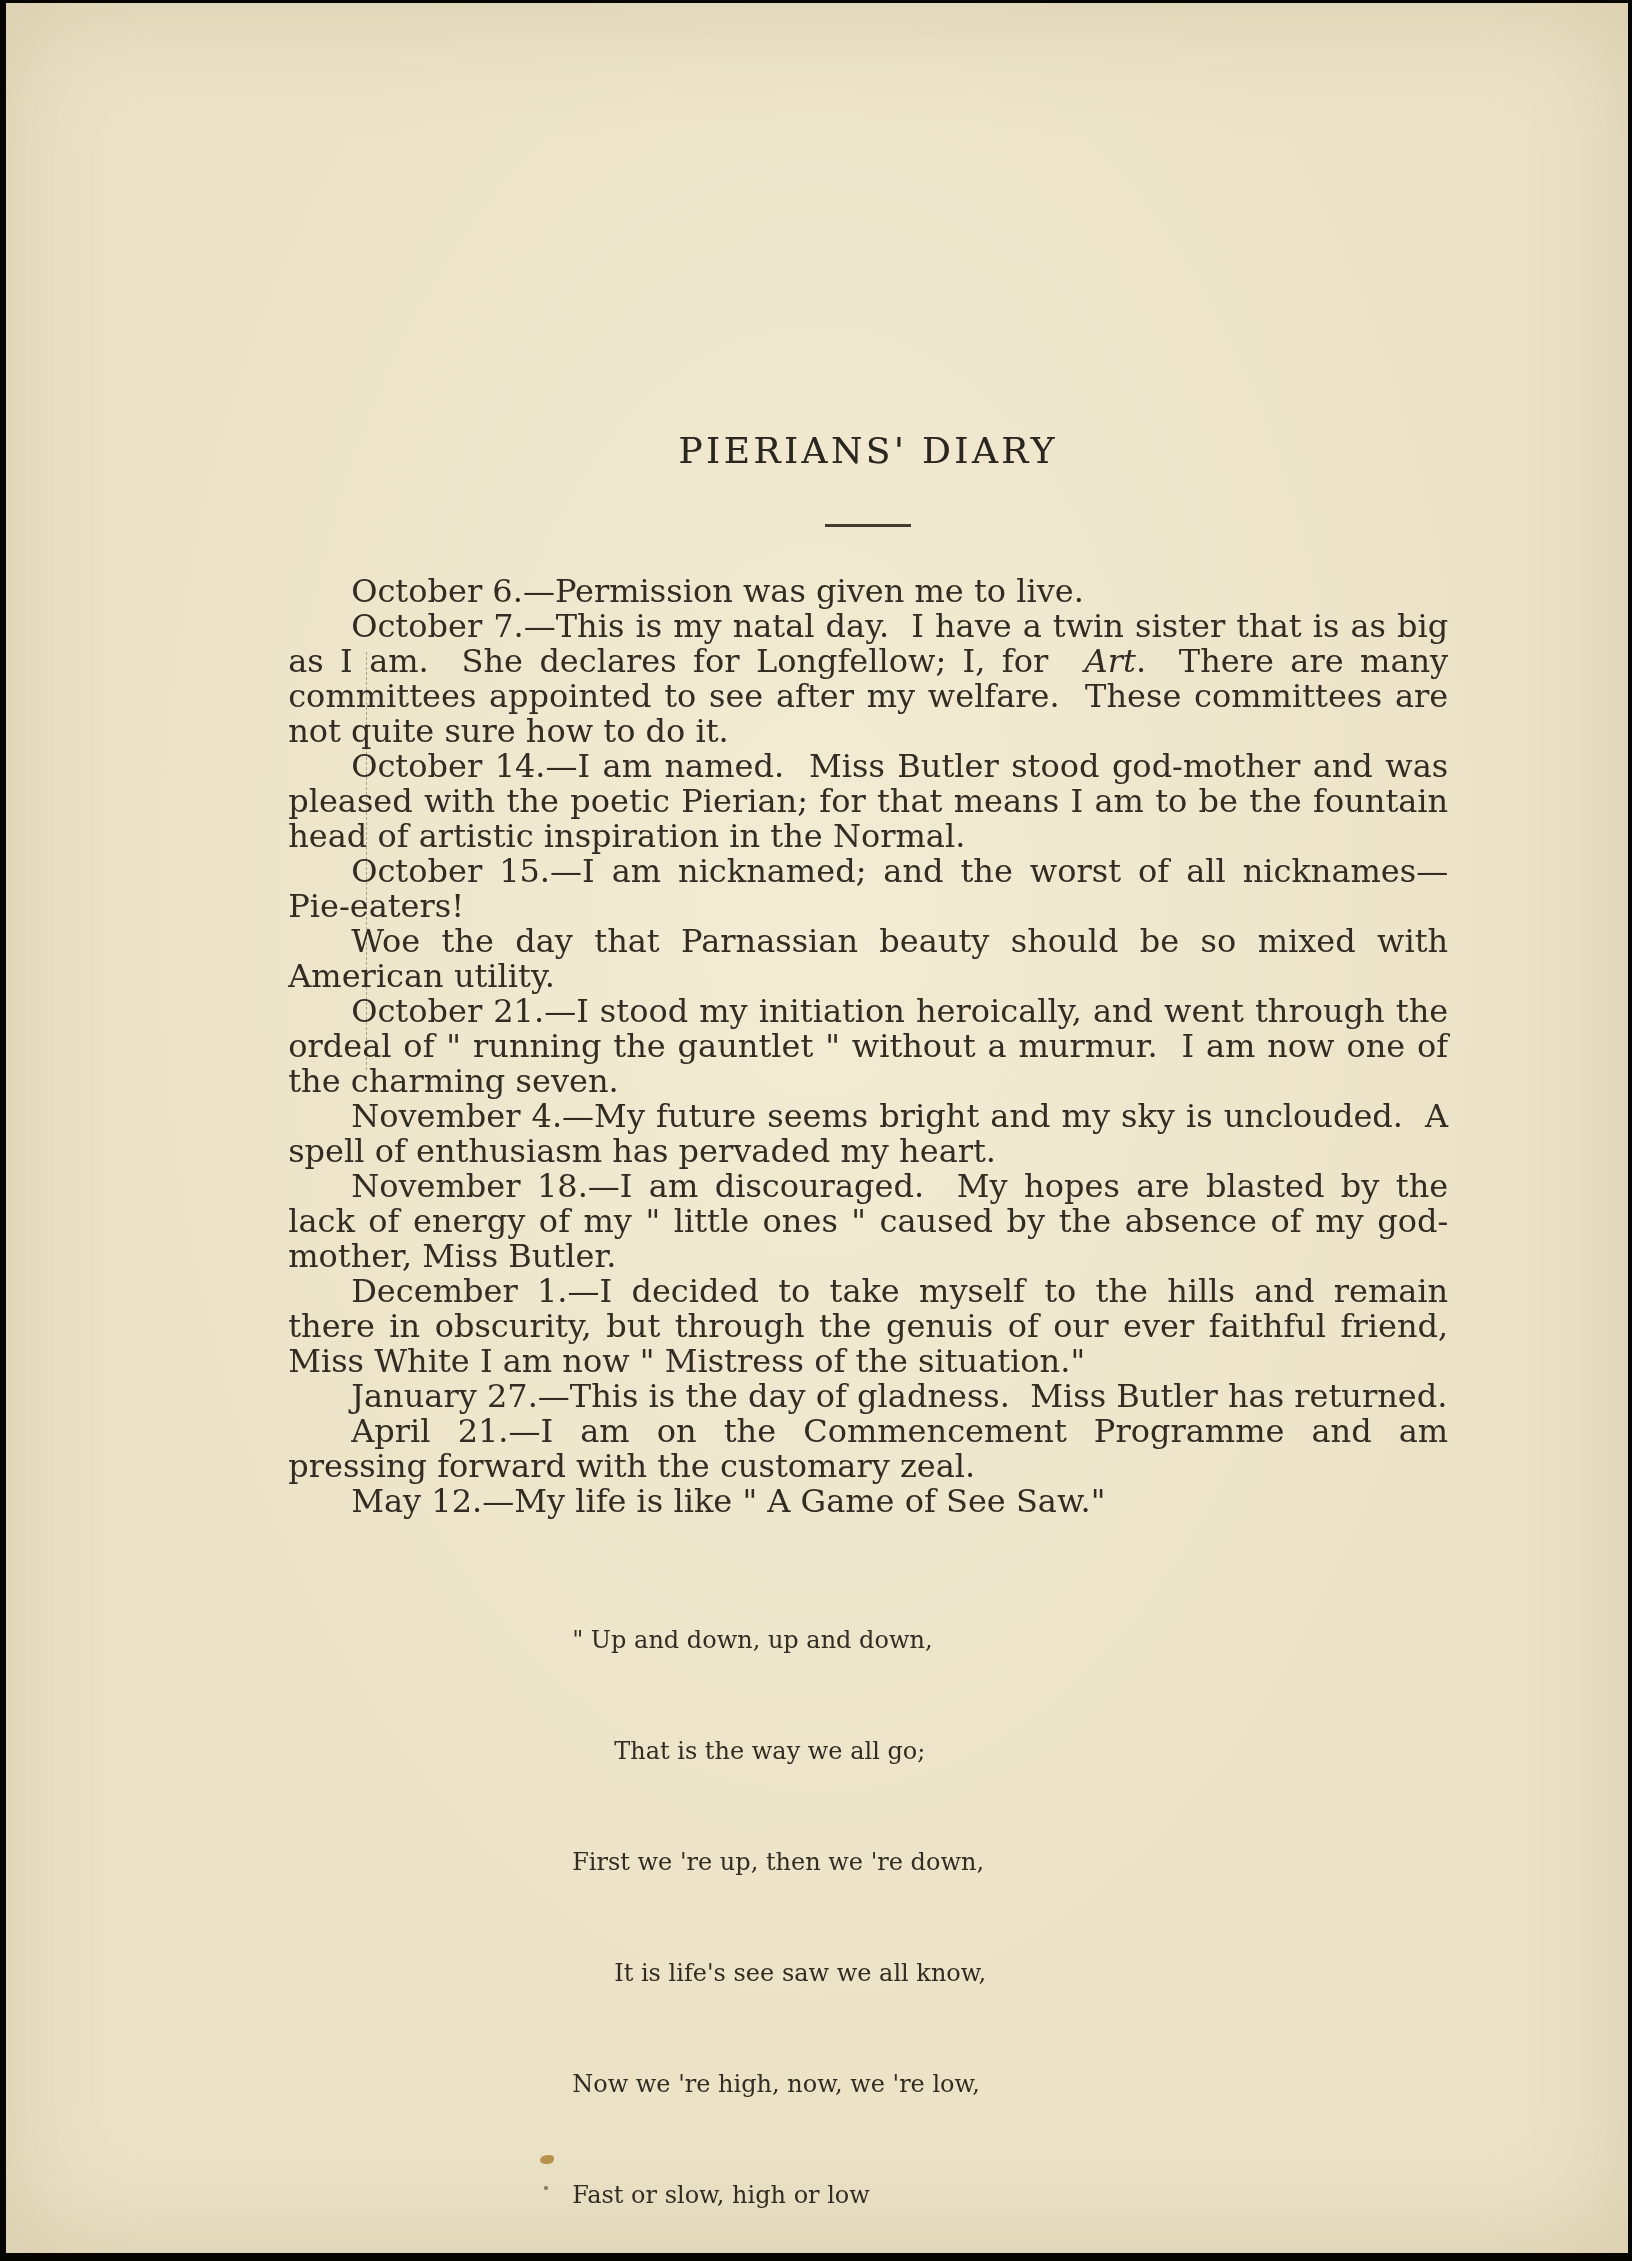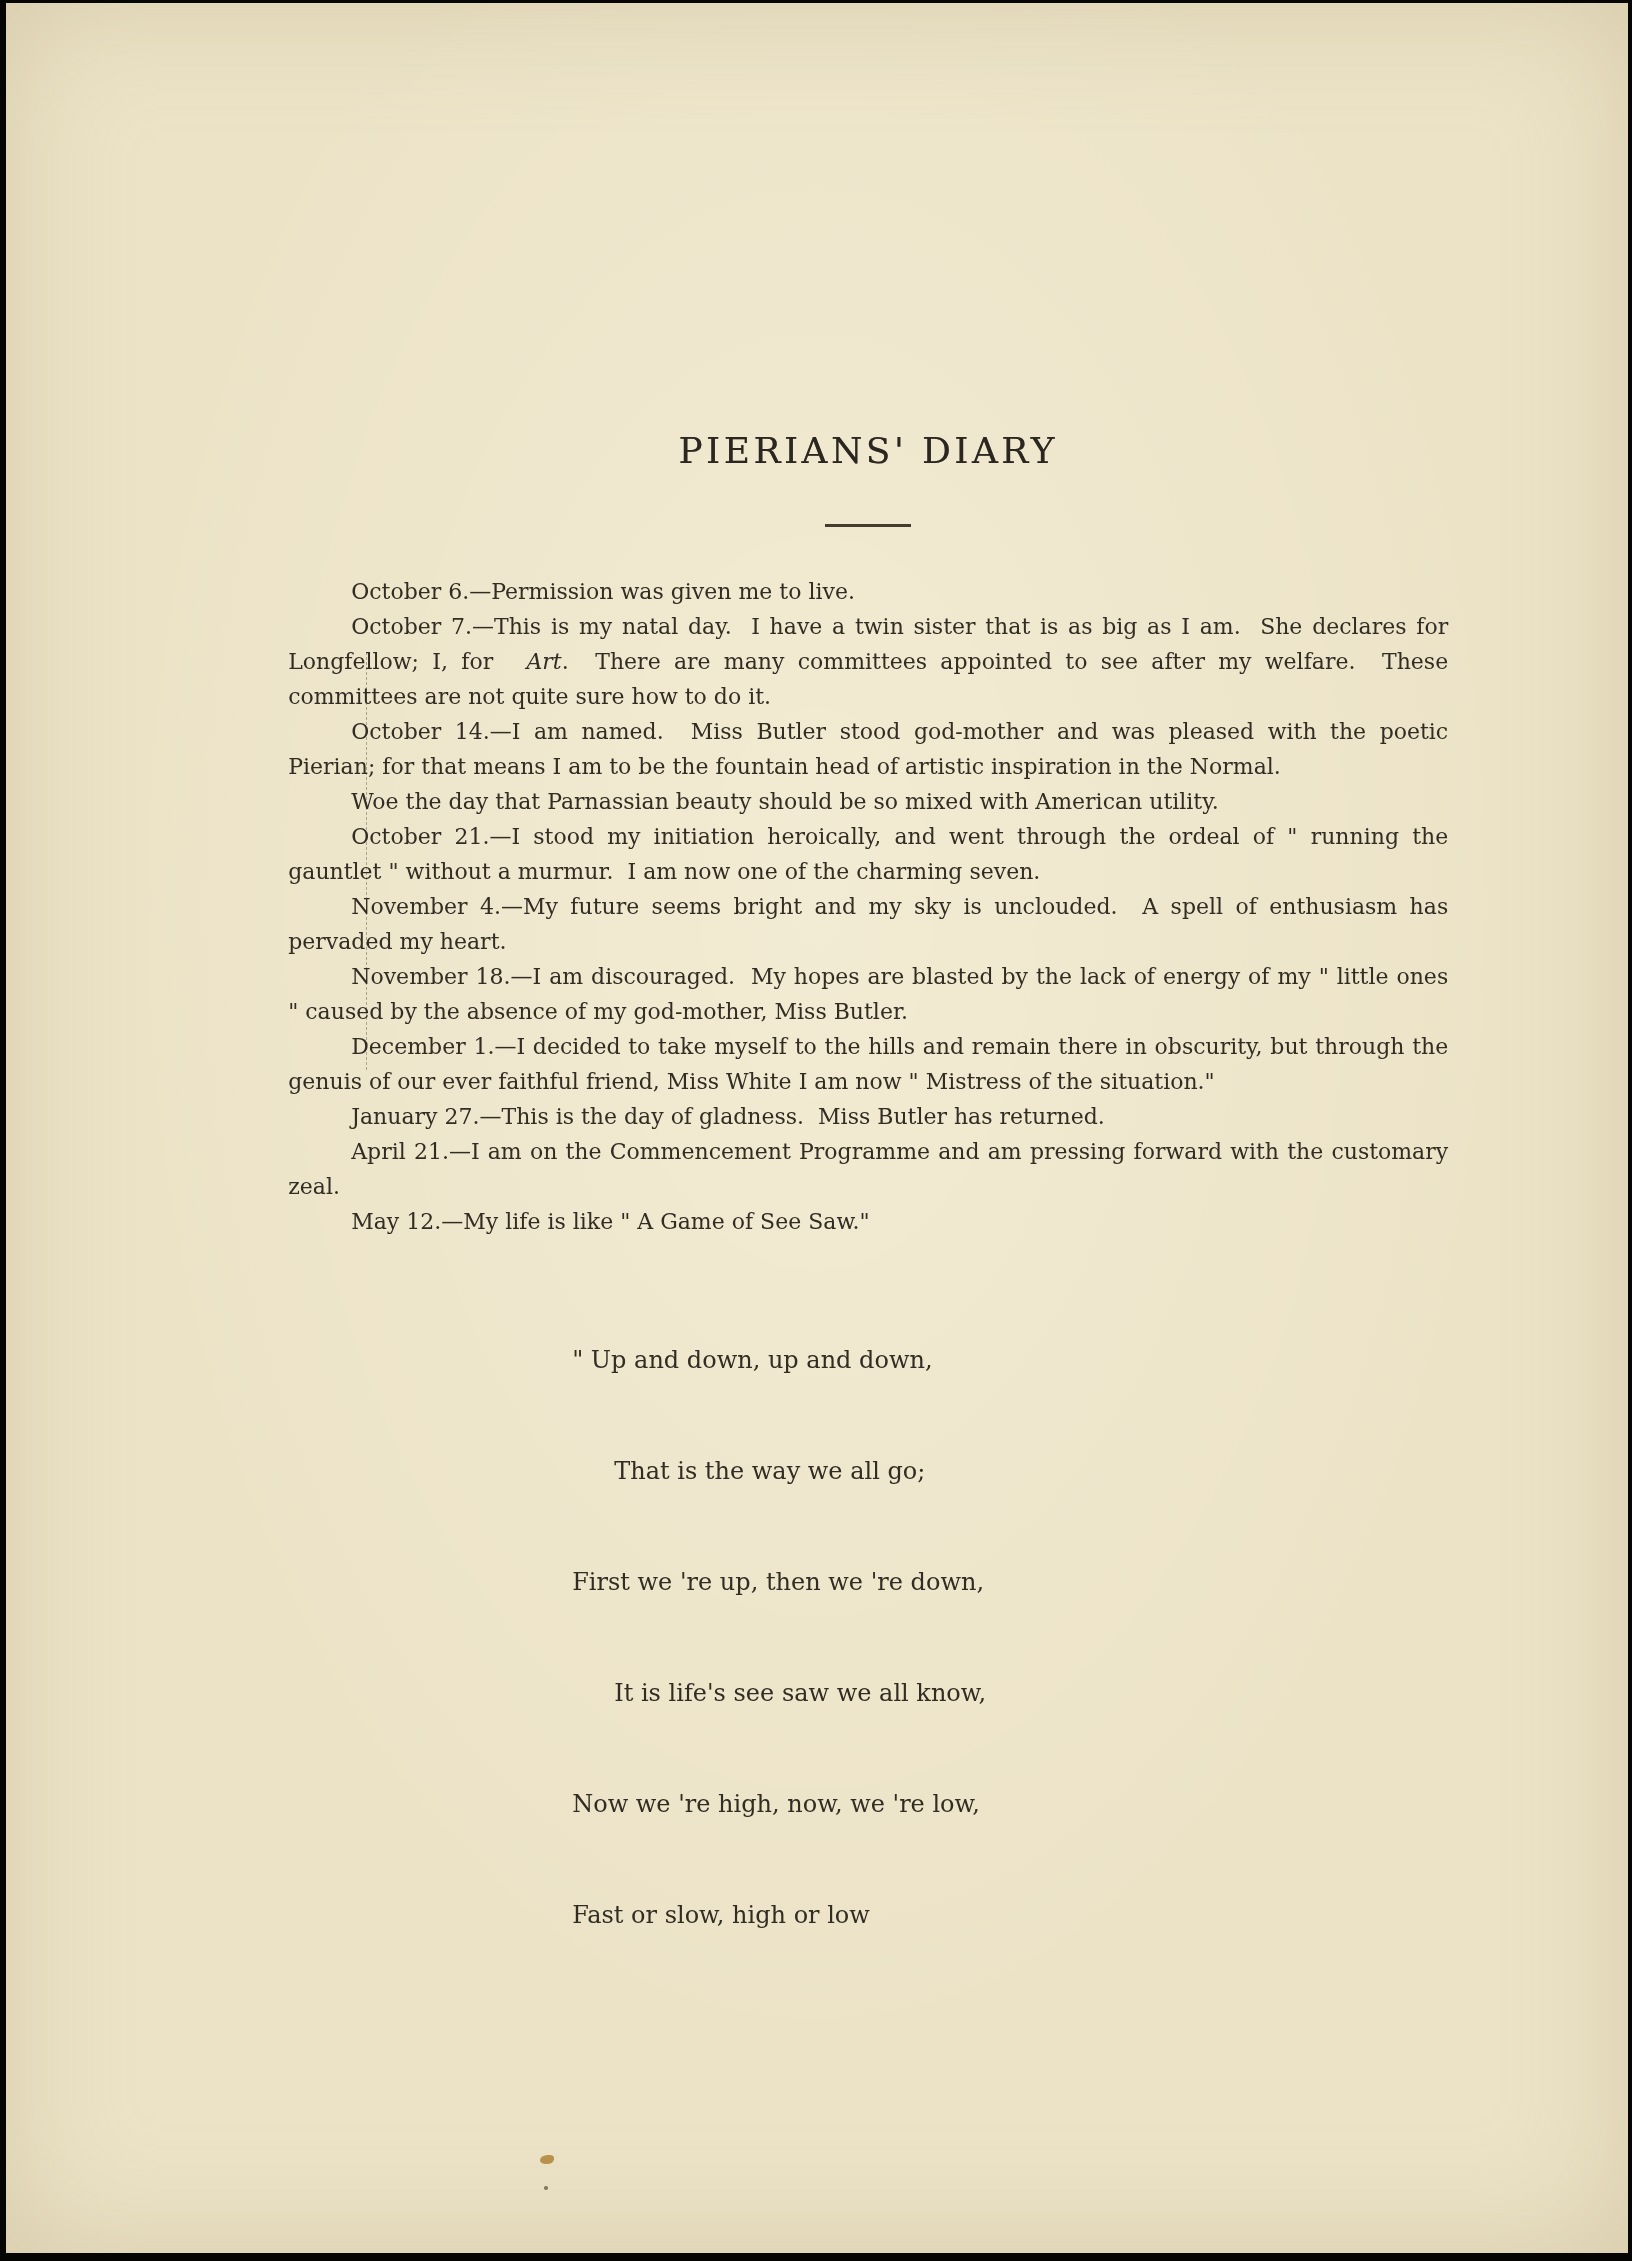--- a/index.html
+++ b/index.html
@@ -36,21 +36,21 @@
     text-shadow: 0 0 0.6px rgba(43,39,32,0.55);
   }
   .title-divider {
     display: block;
     margin: 53px auto 0 auto;
     width: 86px; height: 2.3px;
     background: #453c2f;
   }
   .body-text {
     margin-top: 47px;
-    font-size: 22px;
+    font-size: 32px;
     line-height: 35px;
     text-align: justify;
   }
   .entry {
     margin: 0;
     text-indent: 63px;
     white-space: pre-wrap;
   }
   .it { font-style: italic; margin-left: 20px; }
   .poem {
@@ -93,20 +93,21 @@
   <div class="content">
 
     <h1 class="page-title">PIERIANS' DIARY</h1>
 
     <span class="title-divider"></span>
 
     <div class="body-text">
       <p class="entry"><span>October 6.—Permission was given me to live.</span></p>
       <p class="entry"><span>October 7.—This is my natal day.  I have a twin sister that is as big as I am.  She declares for Longfellow; I, for </span><span class="it">Art</span><span>.  There are many committees appointed to see after my welfare.  These committees are not quite sure how to do it.</span></p>
       <p class="entry"><span>October 14.—I am named.  Miss Butler stood god-mother and was pleased with the poetic Pierian; for that means I am to be the fountain head of artistic inspiration in the Normal.</span></p>
+      <p class="entry"><span>October 15.—I am nicknamed; and the worst of all nicknames—Pie-eaters!</span></p>
       <p class="entry"><span>Woe the day that Parnassian beauty should be so mixed with American utility.</span></p>
       <p class="entry"><span>October 21.—I stood my initiation heroically, and went through the ordeal of " running the gauntlet " without a murmur.  I am now one of the charming seven.</span></p>
       <p class="entry"><span>November 4.—My future seems bright and my sky is unclouded.  A spell of enthusiasm has pervaded my heart.</span></p>
       <p class="entry"><span>November 18.—I am discouraged.  My hopes are blasted by the lack of energy of my " little ones " caused by the absence of my god-mother, Miss Butler.</span></p>
       <p class="entry"><span>December 1.—I decided to take myself to the hills and remain there in obscurity, but through the genuis of our ever faithful friend, Miss White I am now " Mistress of the situation."</span></p>
       <p class="entry"><span>January 27.—This is the day of gladness.  Miss Butler has returned.</span></p>
       <p class="entry"><span>April 21.—I am on the Commencement Programme and am pressing forward with the customary zeal.</span></p>
       <p class="entry"><span>May 12.—My life is like " A Game of See Saw."</span></p>
     </div>
 

